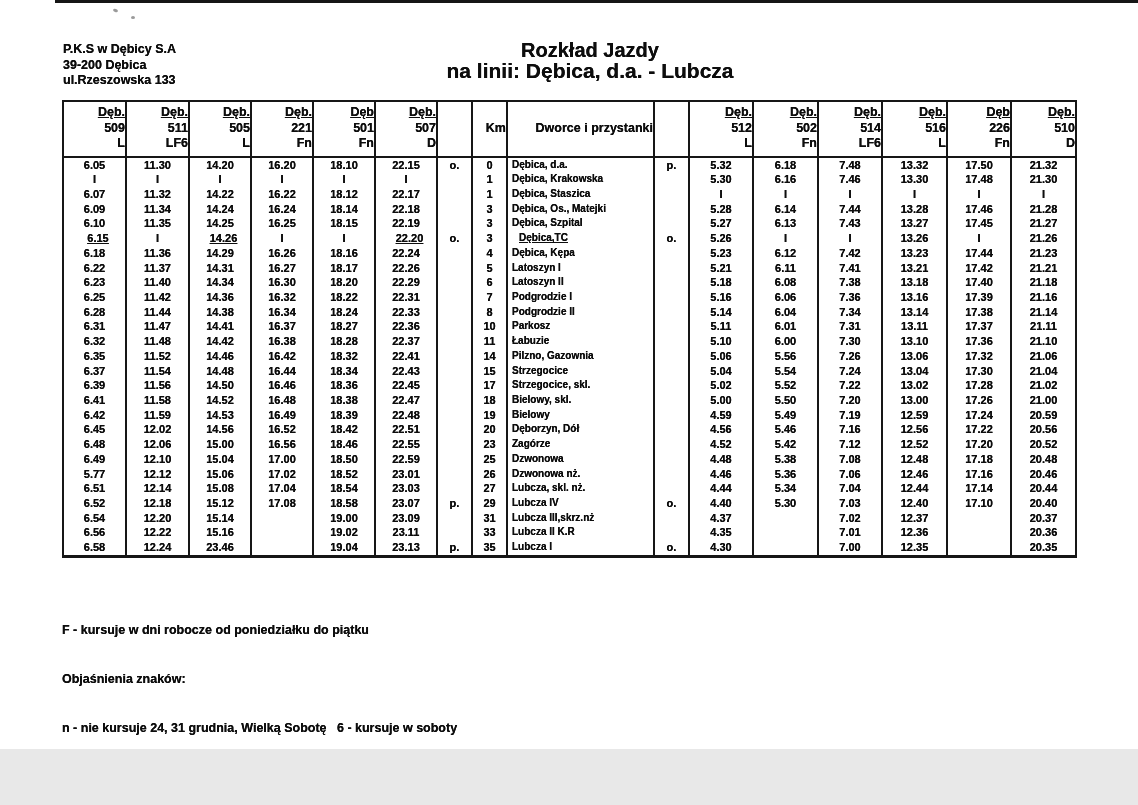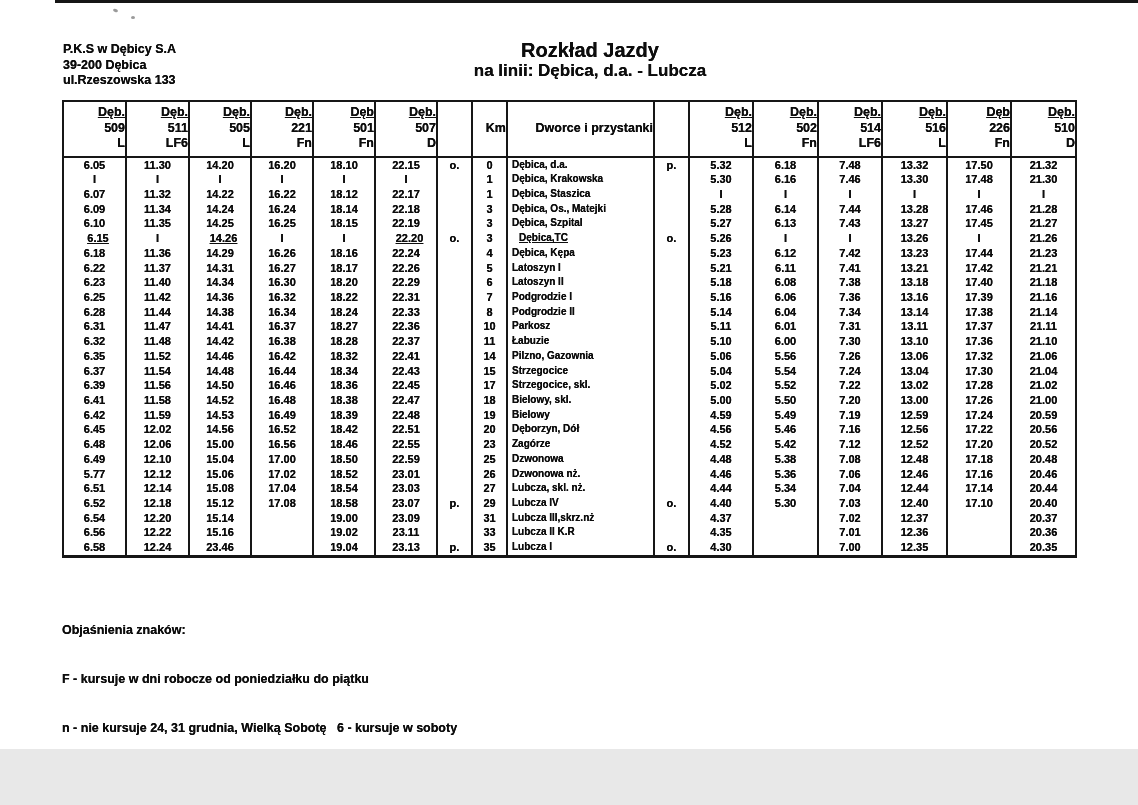--- a/index.html
+++ b/index.html
@@ -9,21 +9,21 @@
     overflow:hidden;
   }
   .scan-edge { position:absolute; left:55px; top:0; width:1083px; height:3px; background:#161616; }
   .speck { position:absolute; background:#9a9a9a; border-radius:50%; }
   .s1 { left:113px; top:9px;  width:5px; height:3px; transform:rotate(20deg); }
   .s2 { left:131px; top:16px; width:4px; height:3px; }
 
   .company { position:absolute; left:63px; top:42px; font-size:12.5px; line-height:15.5px; text-shadow:0 0 .4px #000; }
   .title   { position:absolute; left:380px; top:40px; width:420px; text-align:center; text-shadow:0 0 .4px #000; }
   .title .t1 { font-size:20px; line-height:20px; }
-  .title .t2 { font-size:17px; line-height:21px; }
+  .title .t2 { font-size:21px; line-height:21px; }
 
   table.tt {
     position:absolute; left:62px; top:100px;
     border-collapse:collapse; table-layout:fixed; width:1014px;
     border:2px solid #161616; border-bottom:3px solid #161616;
     text-shadow:0 0 .35px #000;
   }
   .tt th, .tt td { border-left:2px solid #161616; padding:0; margin:0; overflow:hidden; white-space:nowrap; }
   .tt th:first-child, .tt td:first-child { border-left:none; }
   .tt thead th { border-bottom:2px solid #161616; vertical-align:middle; font-size:12.5px; line-height:15.5px; padding:3px 0 4px 0; text-align:right; }
@@ -625,19 +625,19 @@
           <td class="t"></td>
           <td class="t">7.00</td>
           <td class="t">12.35</td>
           <td class="t"></td>
           <td class="t">20.35</td>
         </tr>
       </tbody>
   </table>
 
   <div class="legend">
+    <div>F - kursuje w dni robocze od poniedziałku do piątku</div>
     <div>Objaśnienia znaków:</div>
-    <div>F - kursuje w dni robocze od poniedziałku do piątku</div>
     <div>n - nie kursuje 24, 31 grudnia, Wielką Sobotę   6 - kursuje w soboty</div>
     <div>D-nie kursuje 24,25,26 i 31 grudnia,Nowy Rok,Wielka Sobotę,Niedziele i Poniedziałek Wielkanoc</div>
     
   </div>
 </div>
 
 </body></html>

